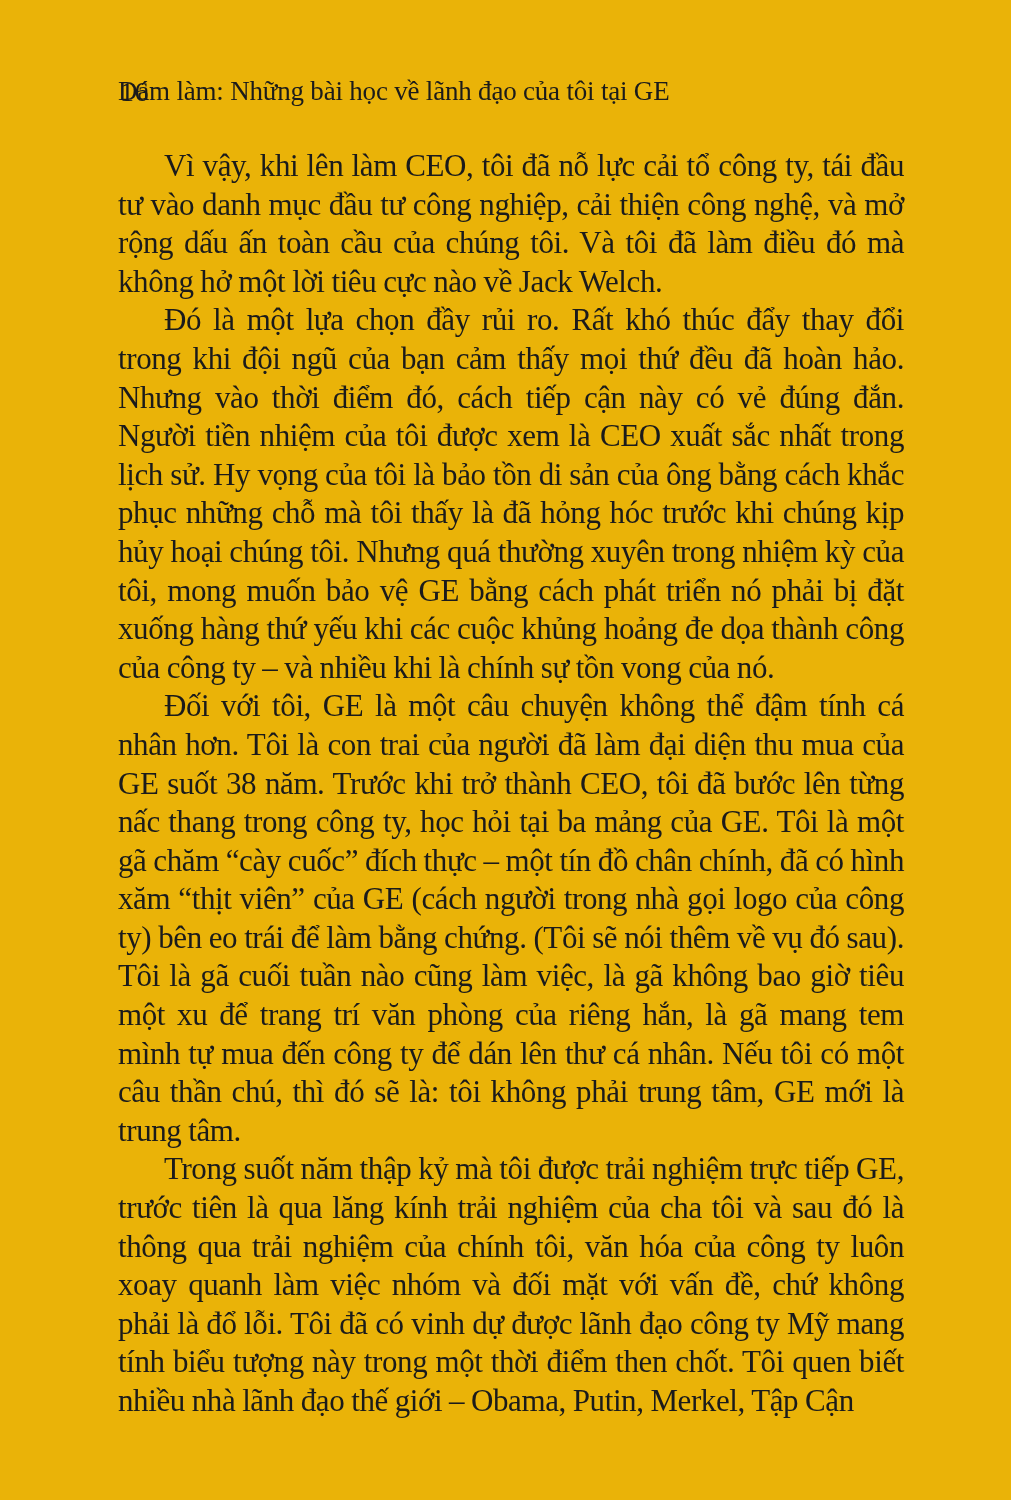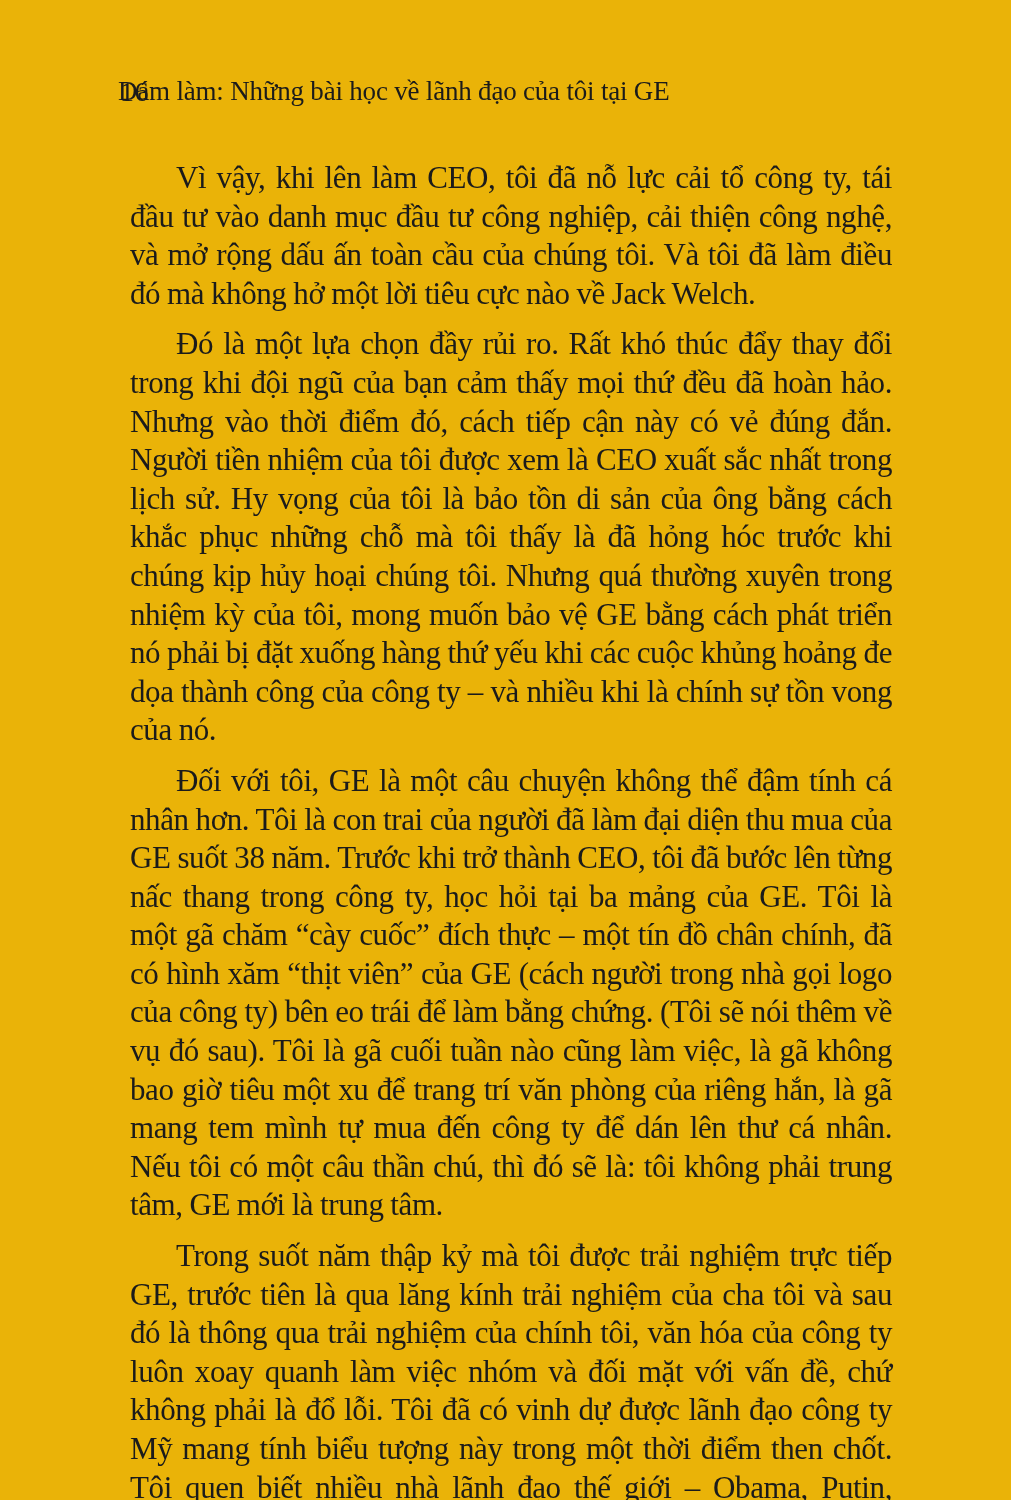--- a/index.html
+++ b/index.html
@@ -47,21 +47,21 @@
     top: 147px;
     left: 118px;
     width: 786px;
     font-size: 31px;
     line-height: 38.6px;
     text-align: justify;
     letter-spacing: -0.4px;
     word-spacing: -0.5px;
   }
   .page-body p {
-    margin: 12px;
+    margin: 0;
     padding: 0;
     text-indent: 46px;
   }
 </style>
 </head>
 <body>
 
 <div class="page">
   <header class="page-header">
     <span class="page-number">16</span>

